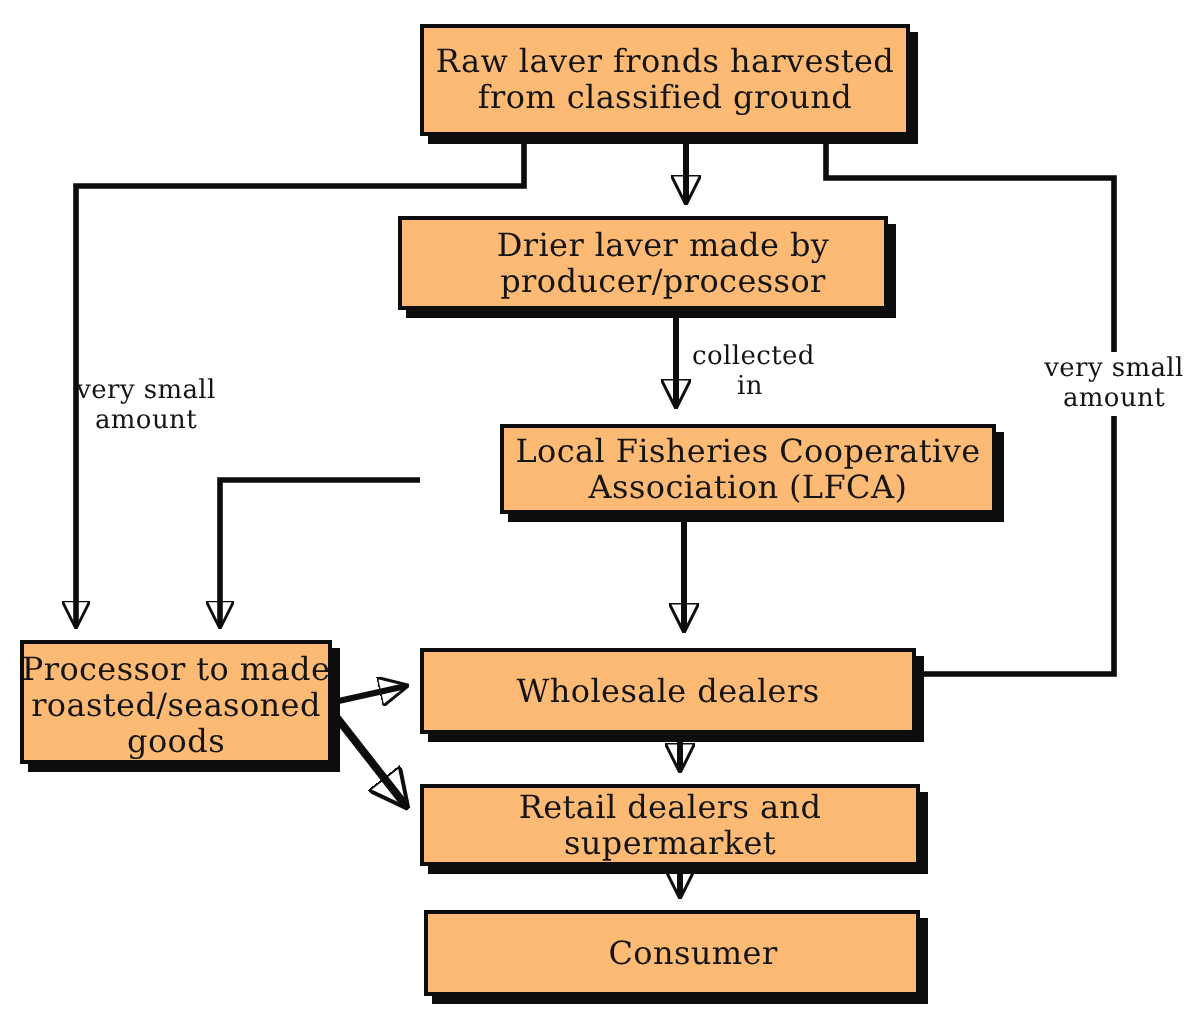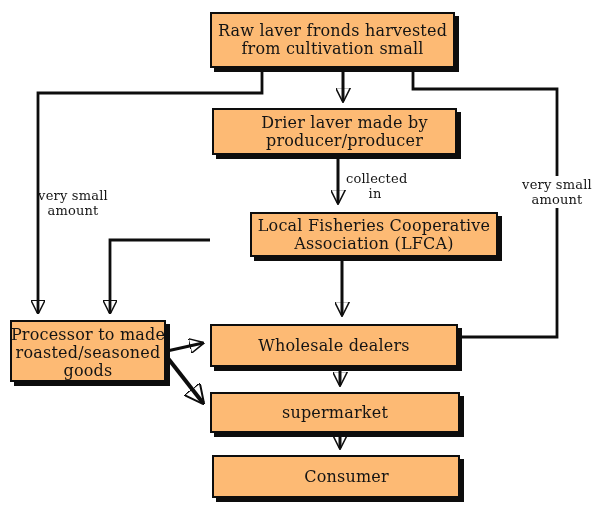--- a/index.html
+++ b/index.html
@@ -16,21 +16,21 @@
     text-align:center;font-size:16px;line-height:1.12;letter-spacing:0.2px;
   }
   .box span{display:block;white-space:nowrap;}
   .edge-label{
     position:absolute;z-index:3;text-align:center;font-size:13px;line-height:1.16;
     letter-spacing:0.2px;
   }
   .edge-label span{display:block;white-space:nowrap;}
   .masked{background:#ffffff;padding:1px 0;}
   #box-raw      {left:210px;top:12px; width:245px;height:56px;}
-  #box-drier    {left:212px;top:108px;width:245px;height:47px;padding-left:20px;}
+  #box-drier    {left:199px;top:108px;width:245px;height:47px;padding-left:20px;}
   #box-lfca     {left:210px;top:212px;width:248px;height:45px;margin-left:40px;}
   #box-wholesale{left:210px;top:324px;width:248px;height:43px;align-items:center;}
   #box-retail   {left:210px;top:392px;width:250px;height:41px;}
   #box-consumer {left:212px;top:455px;width:248px;height:43px;padding-left:21px;}
   #box-processor{left:10px; top:320px;width:156px;height:62px;justify-content:flex-end;}
   #lbl-collected {left:346px;top:171px;width:58px;}
   #lbl-classified{left:336px;top:278px;width:158px;}
   #lbl-vsa-left  {left:36px; top:188px;width:74px;}
   #lbl-vsa-right {left:522px;top:176px;width:70px;}
 </style>
@@ -52,38 +52,39 @@
     <path d="M340,432 L340,448" stroke-width="3" marker-end="url(#ah)"></path>
     <path d="M262,70 L262,93 L38,93 L38,313" stroke-width="2.8" marker-end="url(#ah)"></path>
     <path d="M210,240 L110,240 L110,313" stroke-width="2.8" marker-end="url(#ah)"></path>
     <path d="M413,70 L413,89 L557,89 L557,337 L462,337" stroke-width="2.8"></path>
     <path d="M167,351 L203,343" stroke-width="3" marker-end="url(#ah)"></path>
     <path d="M167,357 L203,403" stroke-width="4" marker-end="url(#ah)"></path>
   </svg>
 
   <div class="box" id="box-raw">
     <span>Raw laver fronds harvested</span>
-    <span>from cultivation small</span>
+    <span>from classified ground</span>
   </div>
 
   <div class="box" id="box-drier">
     <span>Drier laver made by</span>
-    <span>producer/producer</span>
+    <span>producer/processor</span>
   </div>
 
   <div class="box" id="box-lfca">
     <span>Local Fisheries Cooperative</span>
     <span>Association (LFCA)</span>
   </div>
 
   <div class="box" id="box-wholesale">
     <span>Wholesale dealers</span>
   </div>
 
   <div class="box" id="box-retail">
+    <span>Retail dealers and</span>
     <span>supermarket</span>
   </div>
 
   <div class="box" id="box-consumer">
     <span>Consumer</span>
   </div>
 
   <div class="box" id="box-processor">
     <span>Processor to made</span>
     <span>roasted/seasoned</span>

